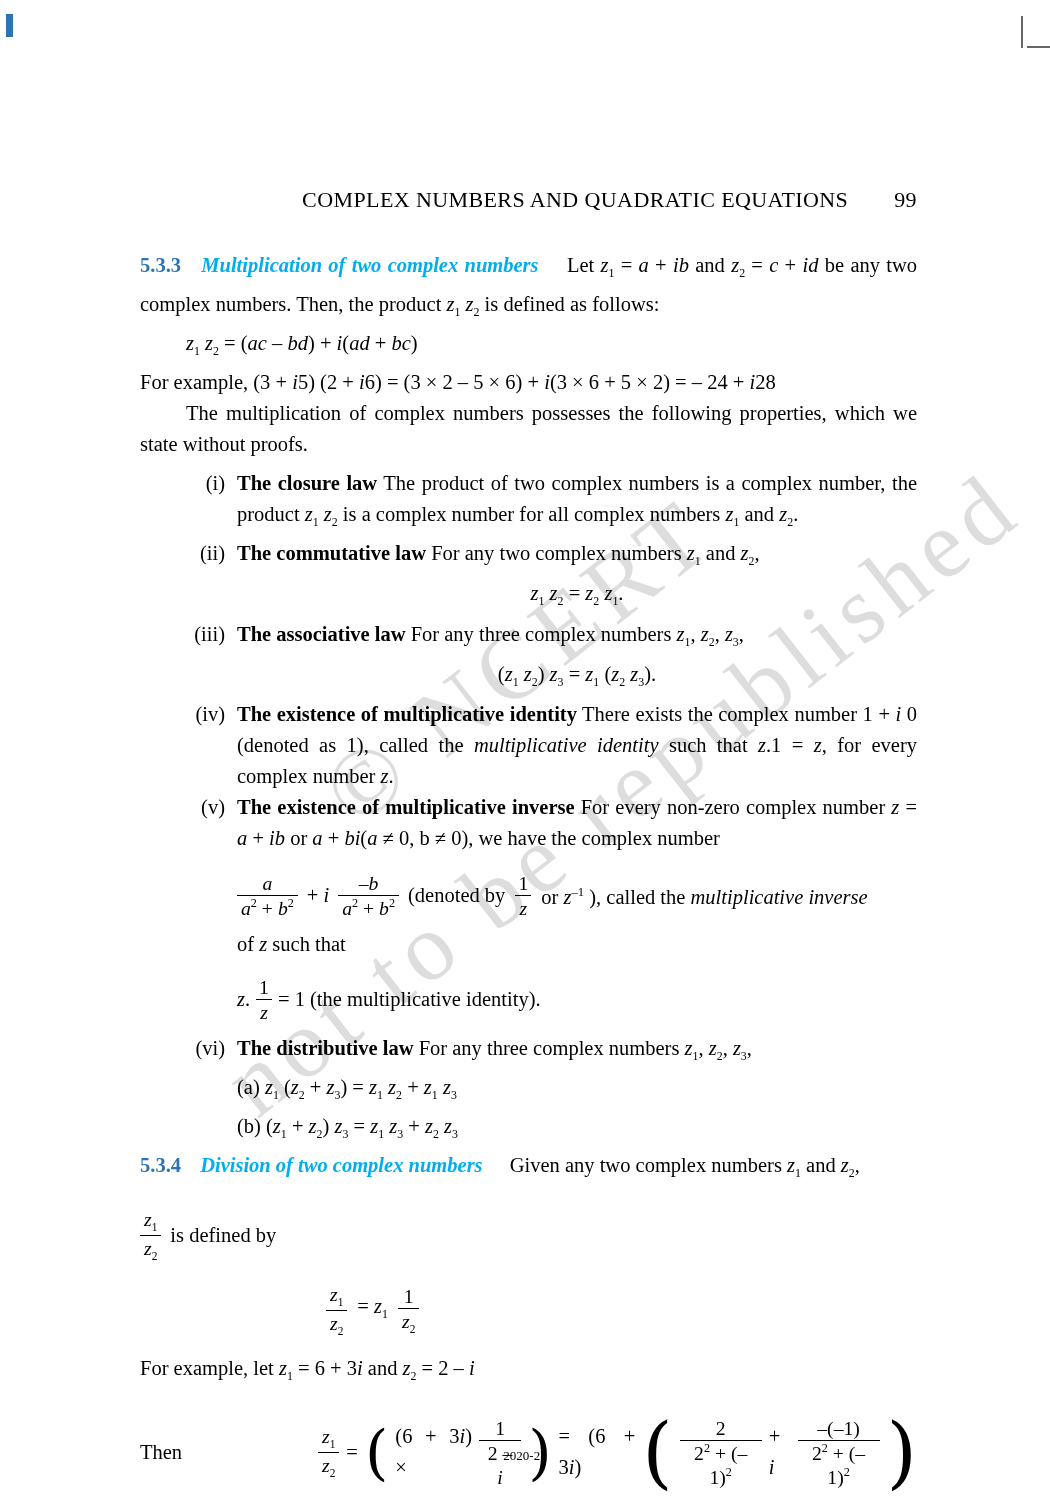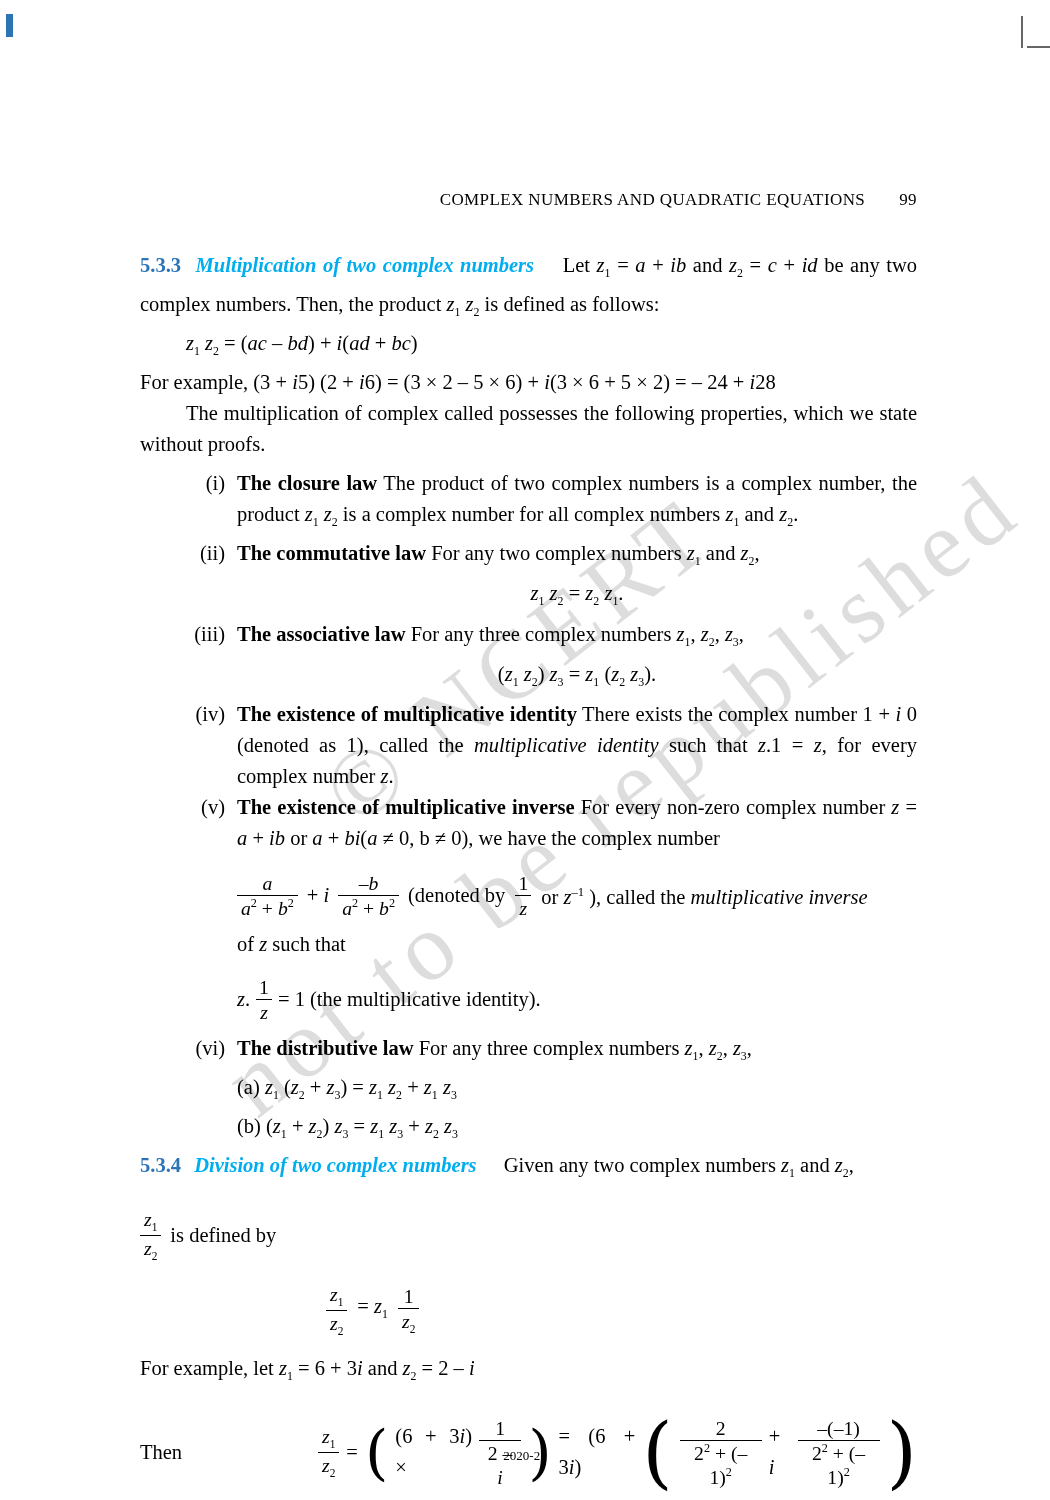--- a/index.html
+++ b/index.html
@@ -20,26 +20,26 @@
     font-size:96px; letter-spacing:8px; line-height:1.75;
     font-family:"Liberation Serif", serif; pointer-events:none; z-index:0;
   }
 
   .content {
     position:absolute; left:140px; width:777px; top:190px; z-index:1;
     font-size:20.5px; line-height:31px; text-align:justify;
   }
 
   .runhead {
-    display:flex; justify-content:flex-end; align-items:center; gap:34px;
-    font-size:17px; line-height:20px; letter-spacing:0.4px; margin-bottom:40px;
+    display:flex; justify-content:flex-end; align-items:center; gap:46px;
+    font-size:22px; line-height:20px; letter-spacing:0.4px; margin-bottom:40px;
     text-align:right;
   }
 
-  .sec-num { color:#2d74b5; font-weight:bold; margin-right:8px; }
+  .sec-num { color:#2d74b5; font-weight:bold; margin-right:14px; }
   .sec-title { color:#00aeef; font-weight:bold; font-style:italic; margin-right:22px; }
 
   p { margin:0; }
   .def-line { padding-left:46px; text-align:left; }
   .para-indent { text-indent:46px; }
 
   .props { margin-top:8px; }
   .prop { display:flex; }
   .plabel { width:97px; flex:none; text-align:right; padding-right:12px; box-sizing:border-box; }
   .pbody { flex:1; text-align:justify; }
@@ -92,21 +92,21 @@
     <p>
       <span class="sec-num">5.3.3</span>
       <span class="sec-title">Multiplication of two complex numbers</span>
       <span>Let <i>z</i><sub>1</sub> = <i>a</i> + <i>ib</i> and <i>z</i><sub>2</sub> = <i>c</i> + <i>id</i> be any two complex numbers. Then, the product <i>z</i><sub>1</sub> <i>z</i><sub>2</sub> is defined as follows:</span>
     </p>
 
     <p class="def-line"><i>z</i><sub>1</sub> <i>z</i><sub>2</sub> = (<i>ac</i> – <i>bd</i>) + <i>i</i>(<i>ad</i> + <i>bc</i>)</p>
 
     <p>For example, (3 + <i>i</i>5) (2 + <i>i</i>6) = (3 × 2 – 5 × 6) + <i>i</i>(3 × 6 + 5 × 2) = – 24 + <i>i</i>28</p>
 
-    <p class="para-indent">The multiplication of complex called possesses the following properties, which we state without proofs.</p>
+    <p class="para-indent">The multiplication of complex numbers possesses the following properties, which we state without proofs.</p>
 
     <div class="props">
 
       <div class="prop">
         <div class="plabel">(i)</div>
         <div class="pbody"><b>The closure law</b> The product of two complex numbers is a complex number, the product <i>z</i><sub>1</sub> <i>z</i><sub>2</sub> is a complex number for all complex numbers <i>z</i><sub>1</sub> and <i>z</i><sub>2</sub>.</div>
       </div>
 
       <div class="prop">
         <div class="plabel">(ii)</div>

